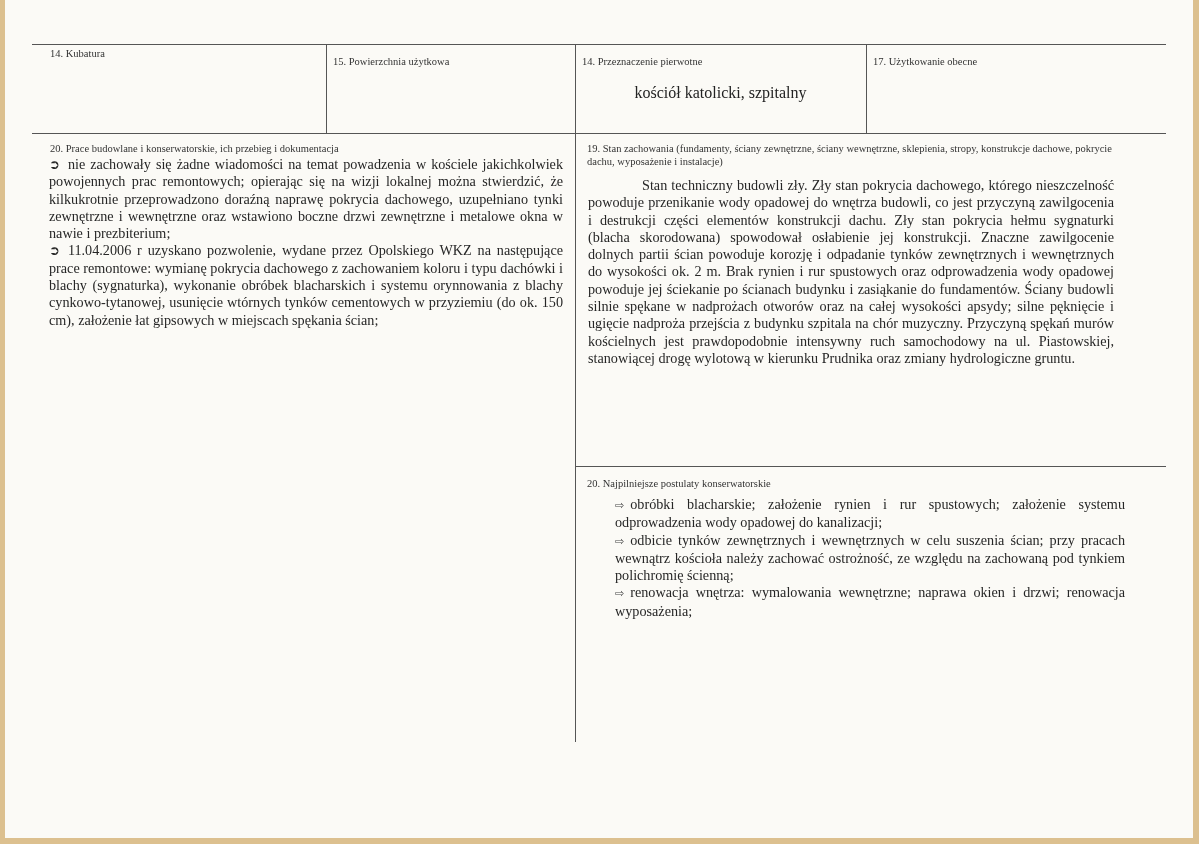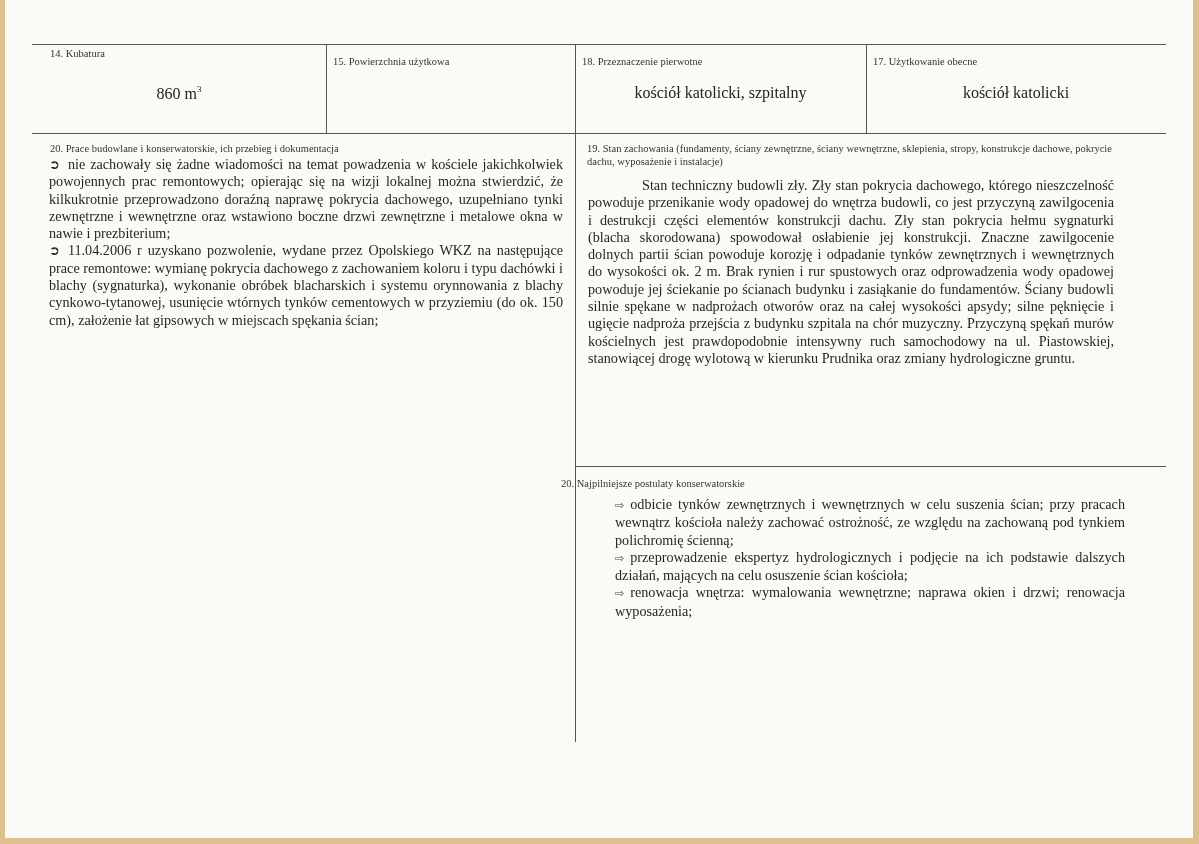--- a/index.html
+++ b/index.html
@@ -37,43 +37,39 @@
 <div class="paper">
 
   <div class="hline" style="left:27px; top:44px; width:1134px;"></div>
   <div class="hline" style="left:27px; top:133px; width:1134px;"></div>
   <div class="vline" style="left:321px; top:44px; height:89px;"></div>
   <div class="vline" style="left:570px; top:44px; height:698px;"></div>
   <div class="vline" style="left:861px; top:44px; height:89px;"></div>
   <div class="hline" style="left:570px; top:466px; width:591px;"></div>
 
   <div class="label" style="left:45px; top:47px;text-align:right;">14. Kubatura</div>
-  <div class="value" style="left:27px; top:84px; width:294px;">
-    <span>860  m</span><sup>3</sup>
-  </div>
 
   <div class="label" style="left:328px; top:55px;font-family:Liberation Serif, serif;">15. Powierzchnia użytkowa</div>
 
-  <div class="label" style="left:577px; top:55px;">18. Przeznaczenie pierwotne</div>
+  <div class="label" style="left:577px; top:55px;">14. Przeznaczenie pierwotne</div>
   <div class="value" style="left:570px; top:84px; width:291px;">kościół katolicki, szpitalny</div>
 
   <div class="label" style="left:868px; top:55px;">17. Użytkowanie obecne</div>
-  <div class="value" style="left:861px; top:84px; width:300px;">kościół katolicki</div>
 
   <div class="label" style="left:45px; top:142px;">20. Prace budowlane i konserwatorskie, ich przebieg i dokumentacja</div>
   <div class="body-text" style="left:44px; top:156px; width:514px;">
     <p><span class="bullet-arrow">➲</span><span>nie zachowały się żadne wiadomości na temat powadzenia w kościele jakichkolwiek powojennych prac remontowych; opierając się na wizji lokalnej można stwierdzić, że kilkukrotnie przeprowadzono doraźną naprawę pokrycia dachowego, uzupełniano tynki zewnętrzne i wewnętrzne oraz wstawiono boczne drzwi zewnętrzne i metalowe okna w nawie i prezbiterium;</span></p>
     <p><span class="bullet-arrow">➲</span><span>11.04.2006 r uzyskano pozwolenie, wydane przez Opolskiego WKZ na następujące prace remontowe: wymianę pokrycia dachowego z zachowaniem koloru i typu dachówki i blachy (sygnaturka), wykonanie obróbek blacharskich i systemu orynnowania z blachy cynkowo-tytanowej, usunięcie wtórnych tynków cementowych w przyziemiu (do ok. 150 cm), założenie łat gipsowych w miejscach spękania ścian;</span></p>
   </div>
 
   <div class="label" style="left:582px; top:142px; width:540px;">19. Stan zachowania (fundamenty, ściany zewnętrzne, ściany wewnętrzne, sklepienia, stropy, konstrukcje dachowe, pokrycie dachu, wyposażenie i instalacje)</div>
   <div class="body-text" style="left:583px; top:177px; width:526px;">
     <p class="ind">Stan techniczny budowli zły. Zły stan pokrycia dachowego, którego nieszczelność powoduje przenikanie wody opadowej do wnętrza budowli, co jest przyczyną zawilgocenia i destrukcji części elementów konstrukcji dachu. Zły stan pokrycia hełmu sygnaturki (blacha skorodowana) spowodował osłabienie jej konstrukcji. Znaczne zawilgocenie dolnych partii ścian powoduje korozję i odpadanie tynków zewnętrznych i wewnętrznych do wysokości ok. 2 m. Brak rynien i rur spustowych oraz odprowadzenia wody opadowej powoduje jej ściekanie po ścianach budynku i zasiąkanie do fundamentów. Ściany budowli silnie spękane w nadprożach otworów oraz na całej wysokości apsydy; silne pęknięcie  i ugięcie nadproża przejścia z budynku szpitala na chór muzyczny. Przyczyną spękań murów kościelnych jest prawdopodobnie intensywny ruch samochodowy na ul. Piastowskiej, stanowiącej drogę wylotową w kierunku Prudnika oraz zmiany hydrologiczne gruntu.</p>
   </div>
 
-  <div class="label" style="left:556px; top:477px;">20. Najpilniejsze postulaty konserwatorskie</div>
+  <div class="label" style="left:582px; top:477px;">20. Najpilniejsze postulaty konserwatorskie</div>
   <div class="body-text" style="left:610px; top:496px; width:510px;">
+    <p><span class="bullet-small">⇨</span><span>obróbki blacharskie; założenie rynien i rur spustowych; założenie systemu odprowadzenia wody opadowej do kanalizacji;</span></p>
     <p><span class="bullet-small">⇨</span><span>odbicie tynków zewnętrznych i wewnętrznych w celu suszenia ścian; przy pracach wewnątrz kościoła należy zachować ostrożność, ze względu na zachowaną pod tynkiem polichromię ścienną;</span></p>
-    <p><span class="bullet-small">⇨</span><span>przeprowadzenie ekspertyz hydrologicznych i podjęcie na ich podstawie dalszych działań, mających na celu osuszenie ścian kościoła;</span></p>
     <p><span class="bullet-small">⇨</span><span>renowacja wnętrza: wymalowania wewnętrzne; naprawa okien i drzwi; renowacja wyposażenia;</span></p>
   </div>
 
 </div>
 
 </body></html>

